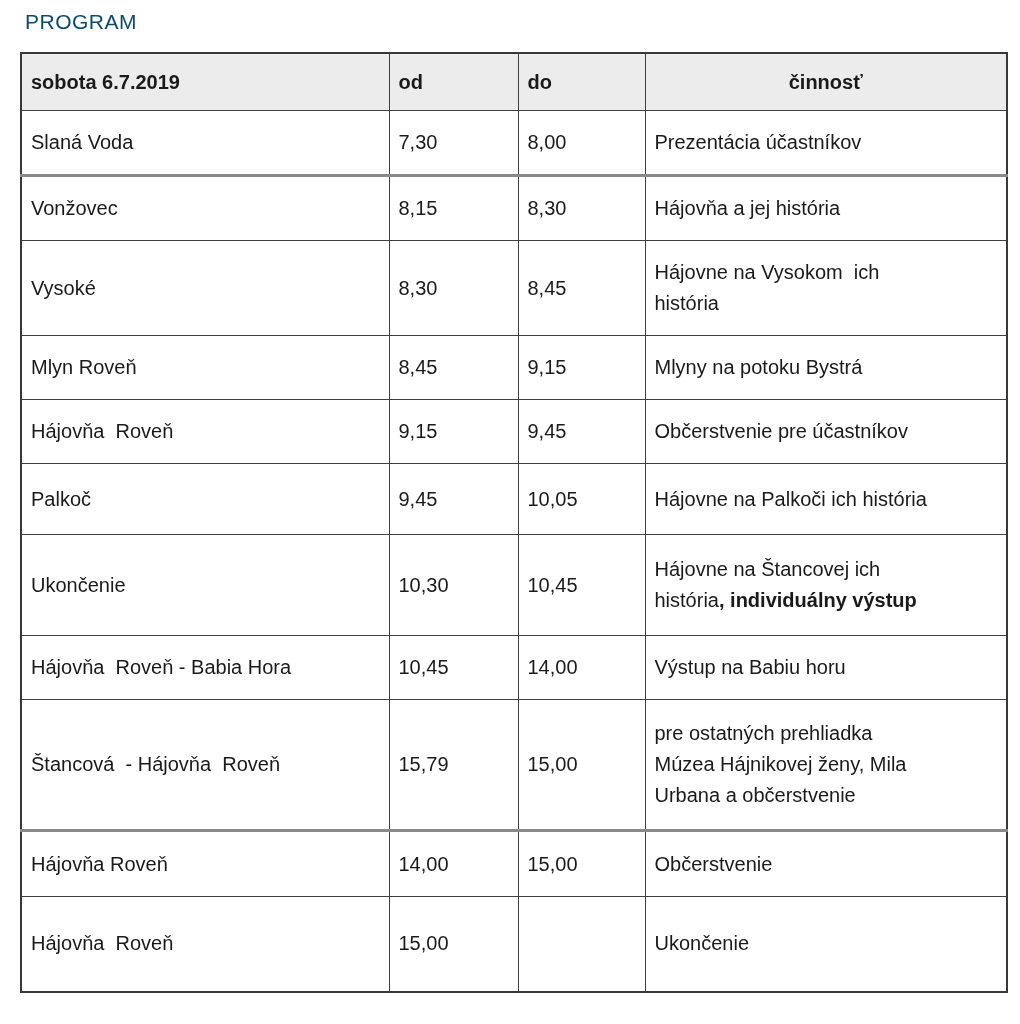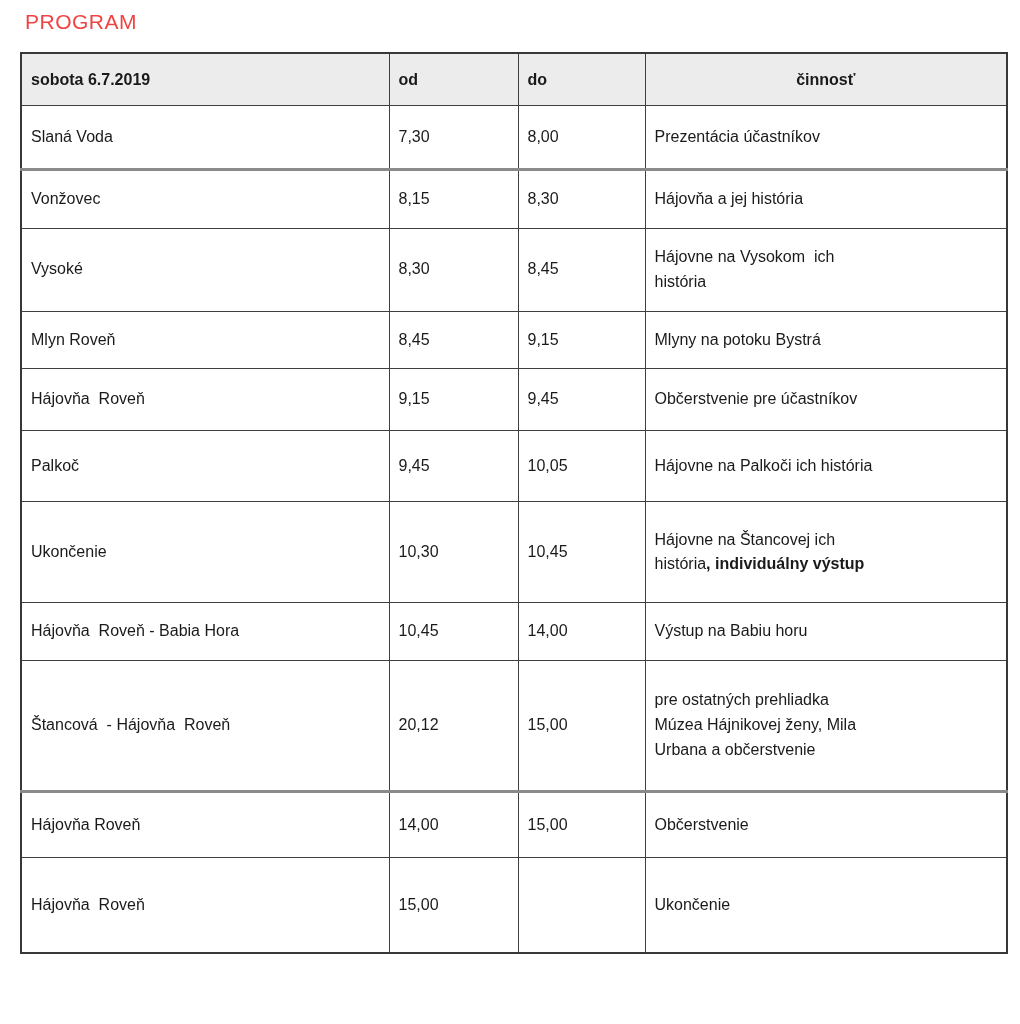--- a/index.html
+++ b/index.html
@@ -12,37 +12,37 @@
   }
   .page {
     width: 1020px;
     height: 1024px;
     background: #ffffff;
     box-sizing: border-box;
   }
   .page-title {
     font-size: 21px;
     font-weight: 400;
-    color: #ef4444;
+    color: #0c4a6e;
     padding: 10px 0 0 25px;
     letter-spacing: 0.5px;
   }
   table.program {
     border-collapse: collapse;
     table-layout: fixed;
     width: 986px;
     margin: 18px 0 0 20px;
     border: 2px solid #383838;
   }
   table.program th,
   table.program td {
     border: 1px solid #3f3f3f;
     padding: 16px 9px;
     vertical-align: middle;
-    font-size: 16px;
+    font-size: 20px;
     line-height: 1.55;
     white-space: pre-wrap;
     overflow: hidden;
     box-sizing: border-box;
   }
   table.program thead th {
     background: #ececec;
     font-weight: 700;
     text-align: left;
     height: 33px;
@@ -128,21 +128,21 @@
 história</span><span class="seg-bold">, individuálny výstup</span></td>
         </tr>
         <tr style="height: 38px;">
           <td class="col-loc"><span>Hájovňa  Roveň - Babia Hora</span></td>
           <td class="col-od"><span>10,45</span></td>
           <td class="col-do"><span>14,00</span></td>
           <td class="col-act"><span>Výstup na Babiu horu</span></td>
         </tr>
         <tr style="height: 131px;">
           <td class="col-loc"><span>Štancová  - Hájovňa  Roveň</span></td>
-          <td class="col-od"><span>20,12</span></td>
+          <td class="col-od"><span>15,79</span></td>
           <td class="col-do"><span>15,00</span></td>
           <td class="col-act"><span>pre ostatných prehliadka
 Múzea Hájnikovej ženy, Mila
 Urbana a občerstvenie</span></td>
         </tr>
         <tr class="thick-top" style="height: 66px;">
           <td class="col-loc"><span>Hájovňa Roveň</span></td>
           <td class="col-od"><span>14,00</span></td>
           <td class="col-do"><span>15,00</span></td>
           <td class="col-act"><span>Občerstvenie</span></td>

